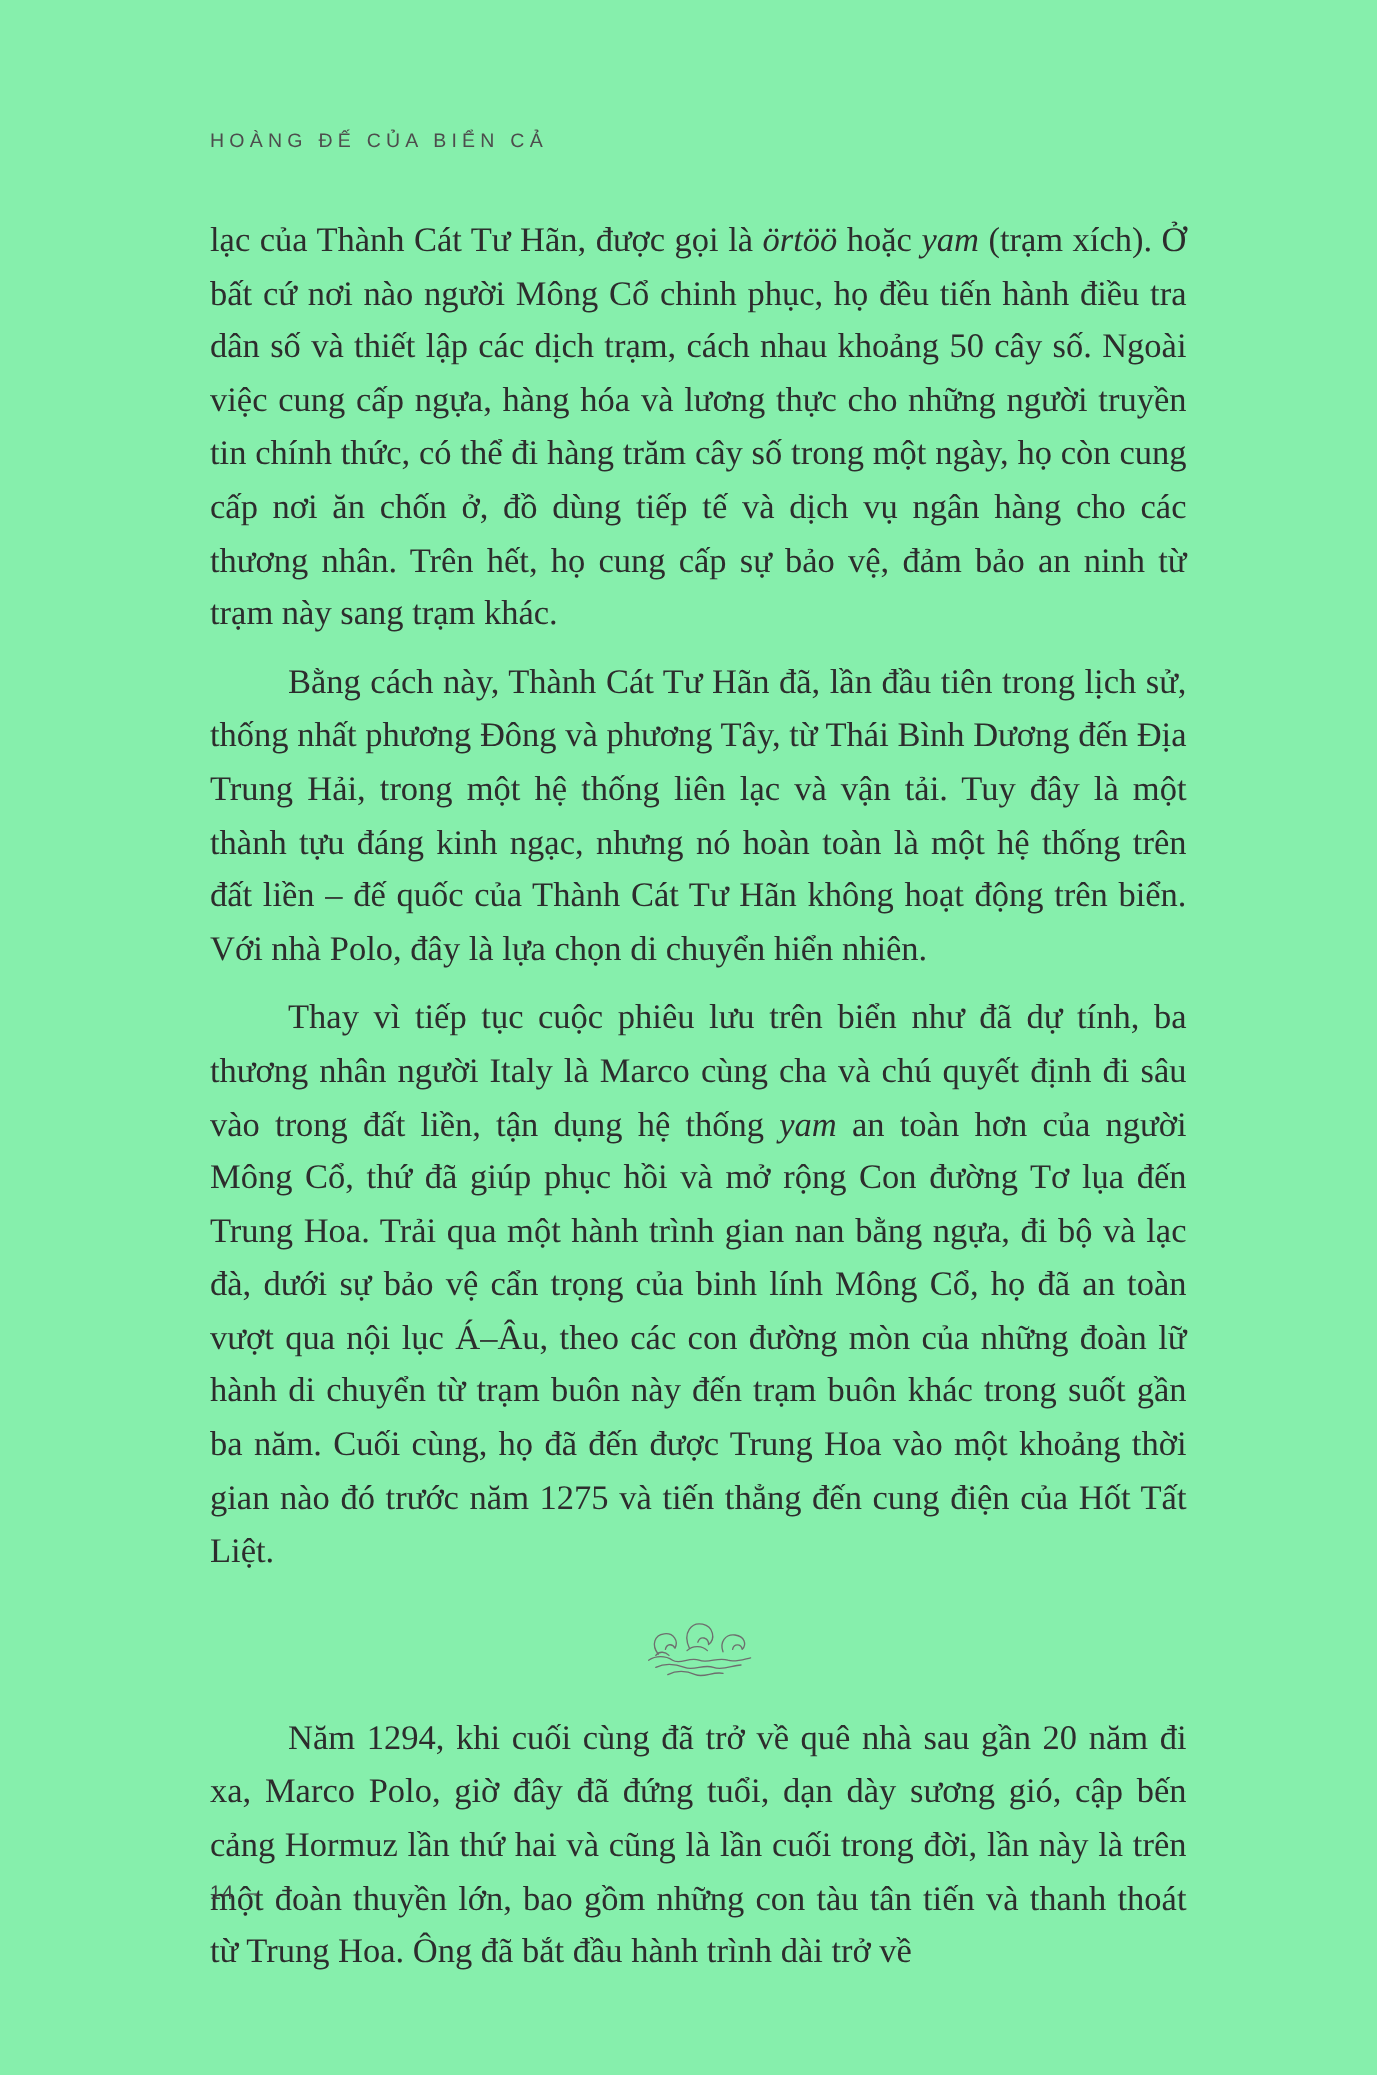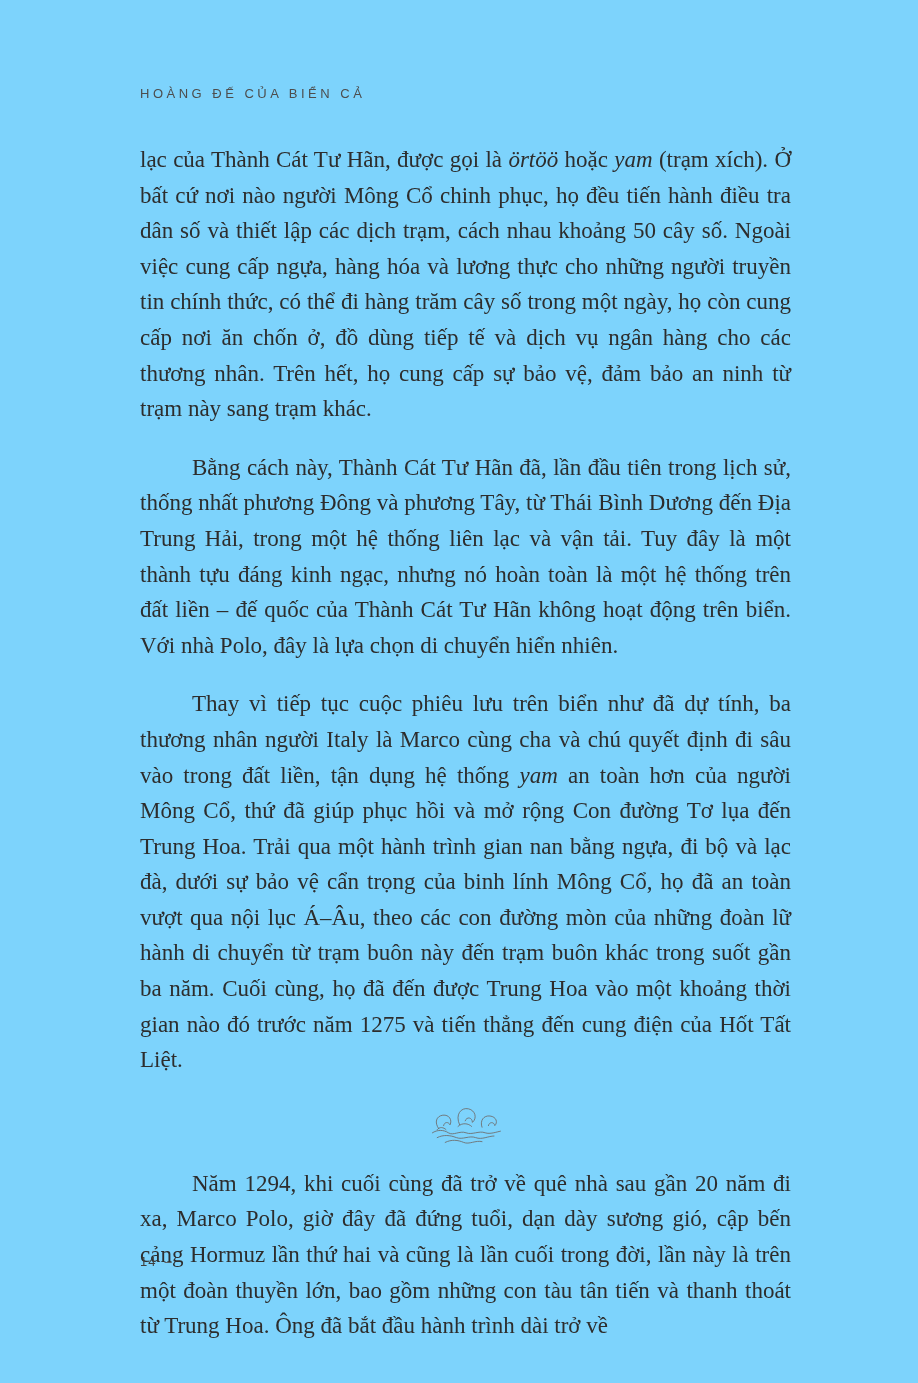--- a/index.html
+++ b/index.html
@@ -1,21 +1,21 @@
 <!DOCTYPE html>
 <html><head>
 <meta charset="utf-8">
 <style>
   * { margin: 0; padding: 0; box-sizing: border-box; }
   html, body { background: #ffffff; }
   .page {
     position: relative;
     width: 918px;
     height: 1383px;
-    background: #7dd3fc;
+    background: #86efac;
     font-family: "Liberation Serif", "DejaVu Serif", serif;
     color: #2d2d2d;
     overflow: hidden;
   }
   .running-header {
     position: absolute;
     left: 140px;
     top: 86px;
     font-family: "Liberation Sans", "DejaVu Sans", sans-serif;
     font-size: 13px;
@@ -29,21 +29,21 @@
     top: 142px;
     width: 651px;
   }
   .body-text p {
     font-size: 23px;
     line-height: 35.6px;
     text-align: justify;
     color: #2d2d2d;
   }
   .body-text p.indent { text-indent: 52px; }
-  .body-text p + p { margin-top: 23px; }
+  .body-text p + p { margin-top: 10px; }
   .body-text p i { font-style: italic; }
   .ornament-break {
     margin: 22px 0 14px 0;
     text-align: center;
   }
   .ornament-break svg { display: inline-block; }
   .page-footer {
     position: absolute;
     left: 140px;
     top: 1254px;

